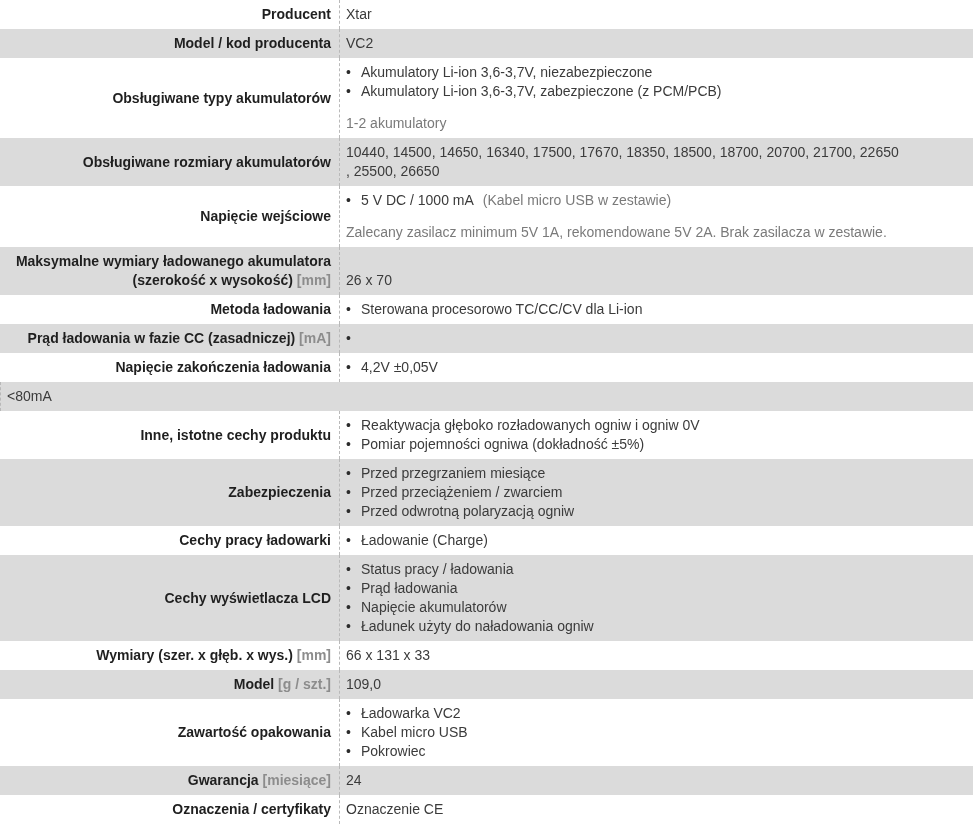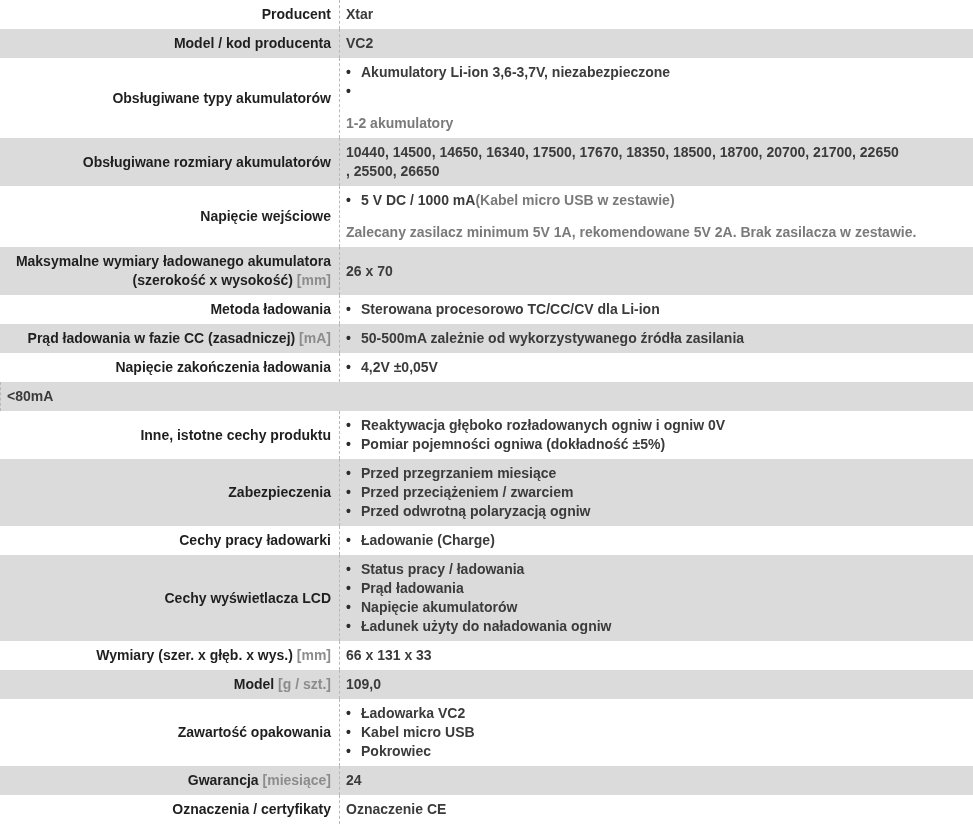--- a/index.html
+++ b/index.html
@@ -40,38 +40,38 @@
   .label-unit {
     color: var(--label-unit, #8c8c8c);
   }
   .cell-value {
     flex: 1 1 auto;
     box-sizing: border-box;
     border-left: 1px dashed var(--divider, #b9b9b9);
     padding: 5px 10px 5px 6px;
     display: flex;
     flex-direction: column;
-    justify-content: center;
+    justify-content: flex-end;
     line-height: 19px;
     color: var(--value-text, #3b3b3b);
-    font-weight: bold;
   }
   .value-text {
     white-space: pre-line;
   }
   .bullet-line {
     display: flex;
     align-items: baseline;
   }
   .bullet-marker {
     flex: 0 0 15px;
     color: #2b2b2b;
   }
   .bullet-note {
     color: var(--muted-text, #7a7a7a);
+    margin-left: 9px;
   }
   .muted-text {
     color: var(--muted-text, #7a7a7a);
     margin-top: 13px;
   }
 </style>
 </head>
 <body>
 
 <div class="spec-table">
@@ -95,20 +95,21 @@
       <div class="cell-label">
         <div class="label-inner"><span class="label-text">Obsługiwane typy akumulatorów</span></div>
       </div>
       <div class="cell-value">
         <div class="bullet-line">
           <span class="bullet-marker">•</span>
           <span class="bullet-text">Akumulatory Li-ion 3,6-3,7V, niezabezpieczone</span>
         </div>
         <div class="bullet-line">
           <span class="bullet-marker">•</span>
+          <span class="bullet-text">Akumulatory Li-ion 3,6-3,7V, zabezpieczone (z PCM/PCB)</span>
         </div>
         <div class="muted-text">1-2 akumulatory</div>
       </div>
     </div>
     <div class="row shaded">
       <div class="cell-label">
         <div class="label-inner"><span class="label-text">Obsługiwane rozmiary akumulatorów</span></div>
       </div>
       <div class="cell-value">
         <div class="value-text">10440, 14500, 14650, 16340, 17500, 17670, 18350, 18500, 18700, 20700, 21700, 22650
@@ -147,21 +148,20 @@
         </div>
       </div>
     </div>
     <div class="row shaded">
       <div class="cell-label">
         <div class="label-inner"><span class="label-text">Prąd ładowania w fazie CC (zasadniczej)</span> <span class="label-unit">[mA]</span></div>
       </div>
       <div class="cell-value">
         <div class="bullet-line">
           <span class="bullet-marker">•</span>
-          <span class="bullet-text">50-500mA zależnie od wykorzystywanego źródła zasilania</span>
         </div>
       </div>
     </div>
     <div class="row">
       <div class="cell-label">
         <div class="label-inner"><span class="label-text">Napięcie zakończenia ładowania</span></div>
       </div>
       <div class="cell-value">
         <div class="bullet-line">
           <span class="bullet-marker">•</span>

